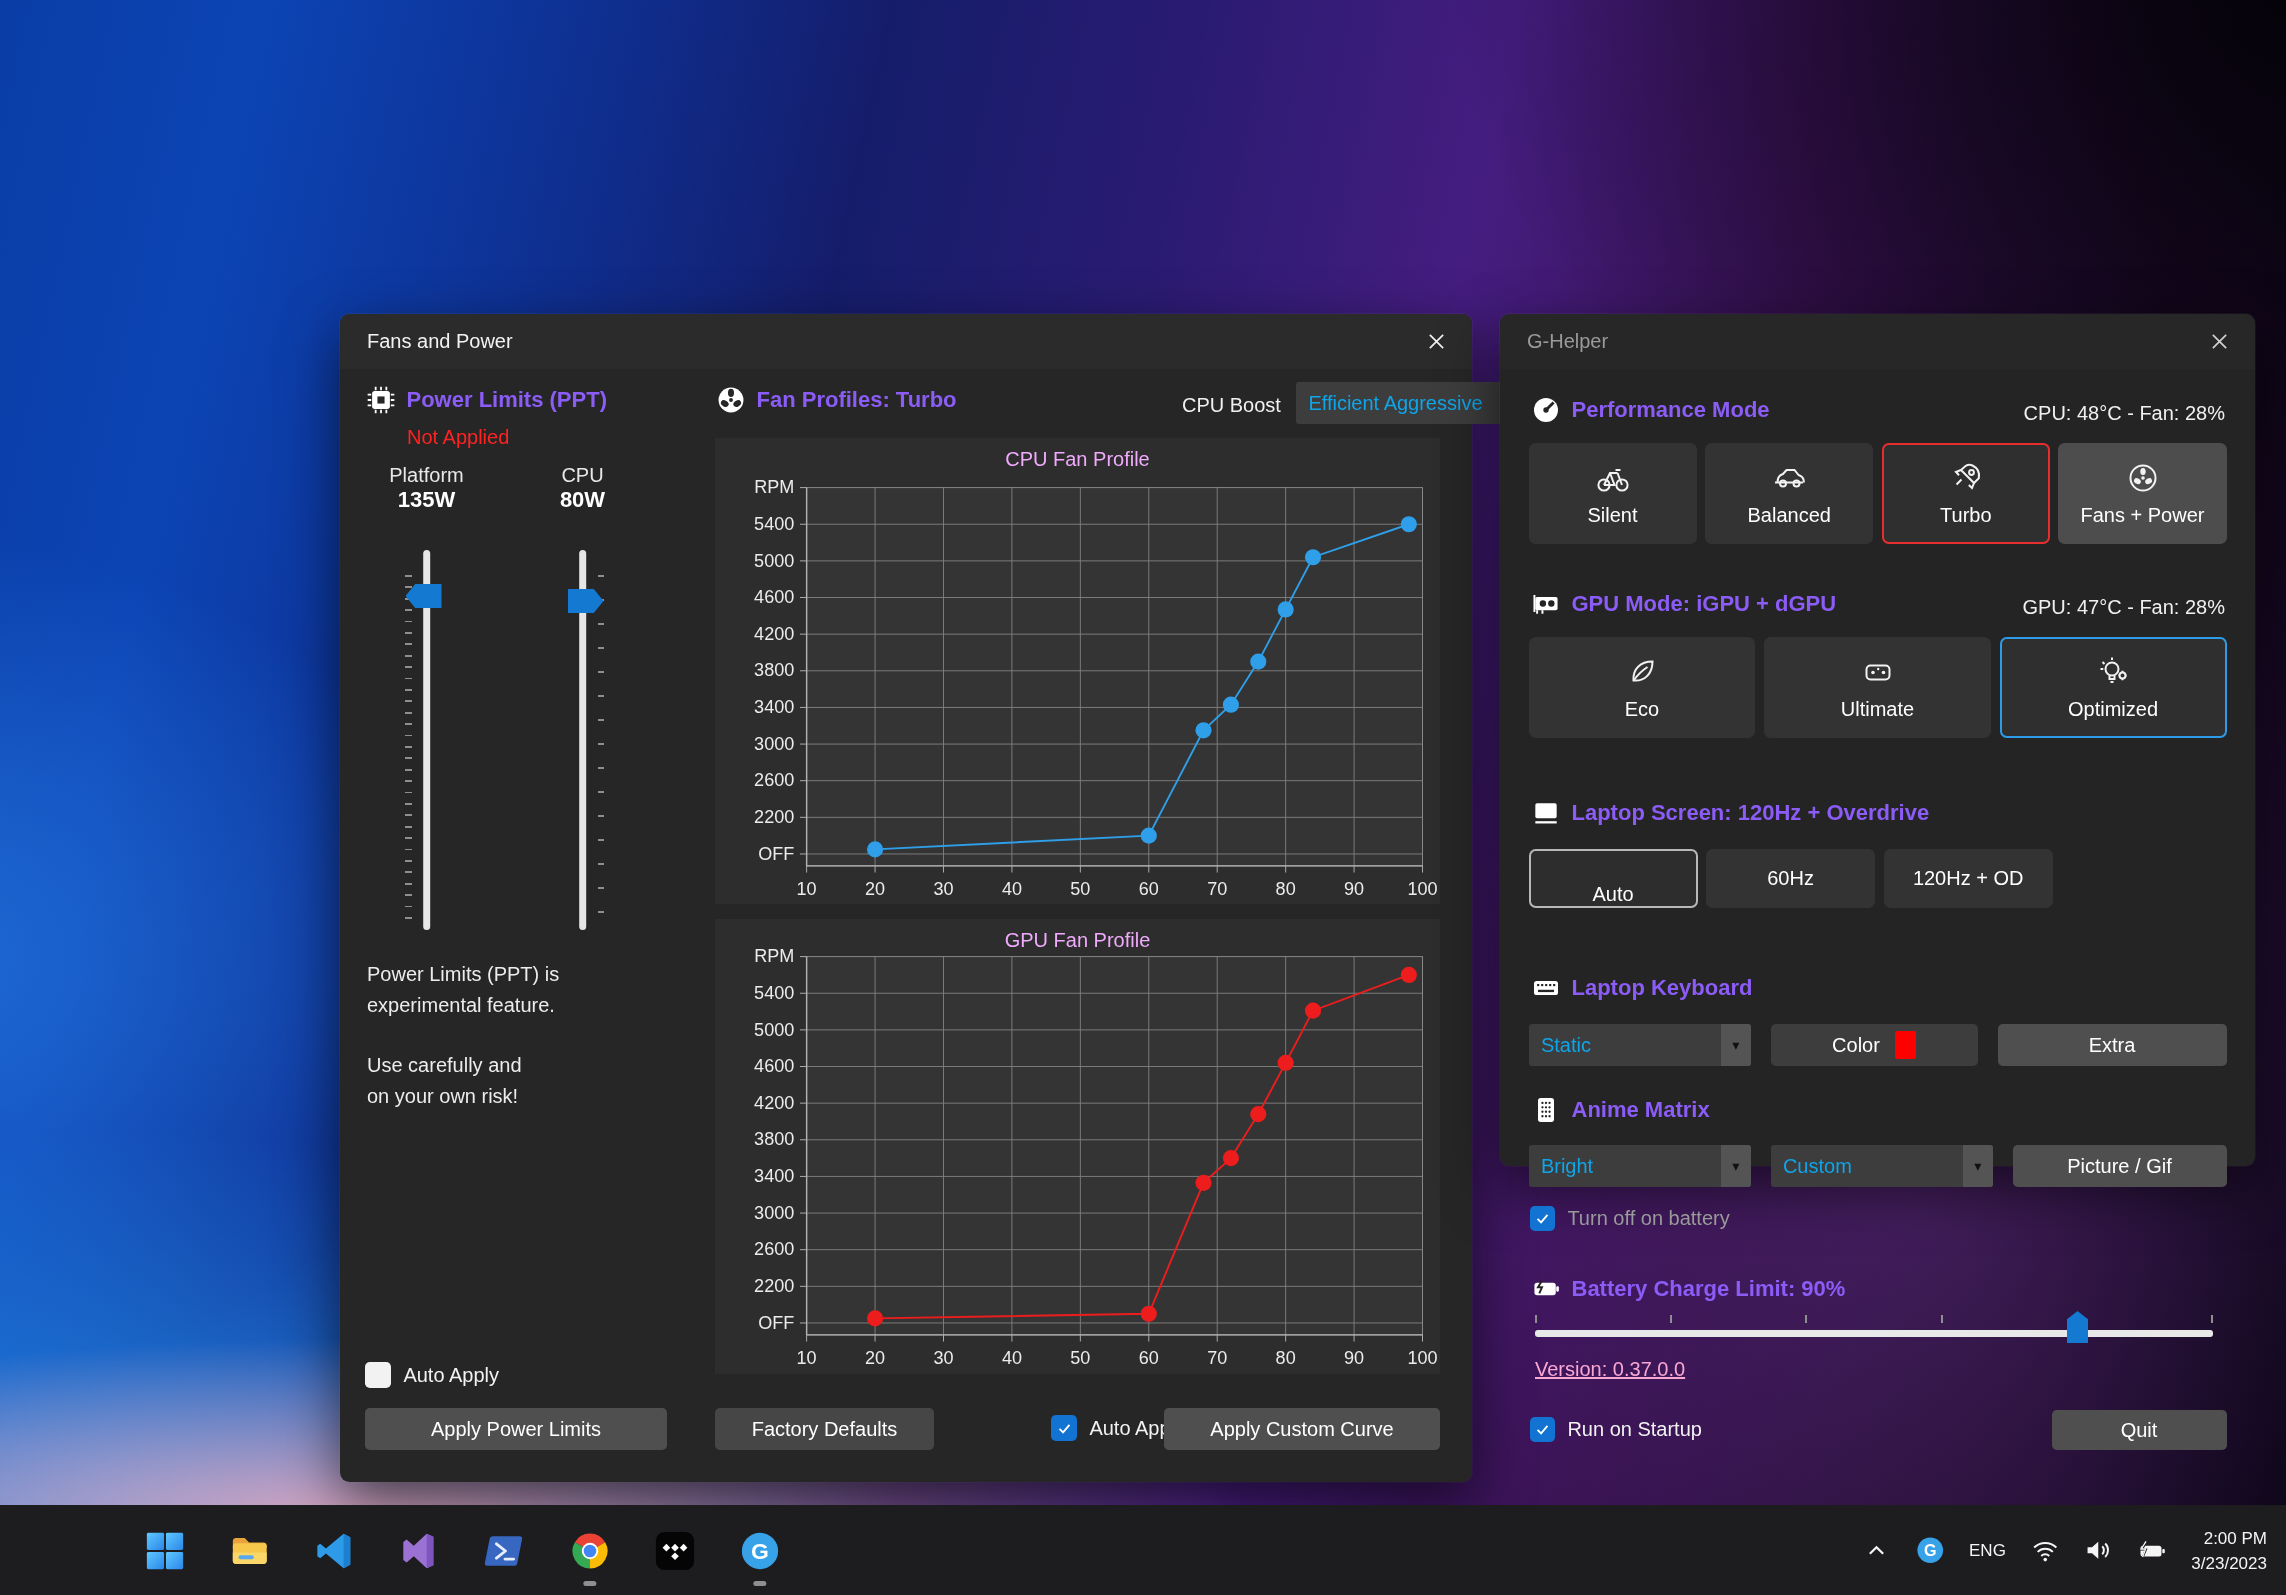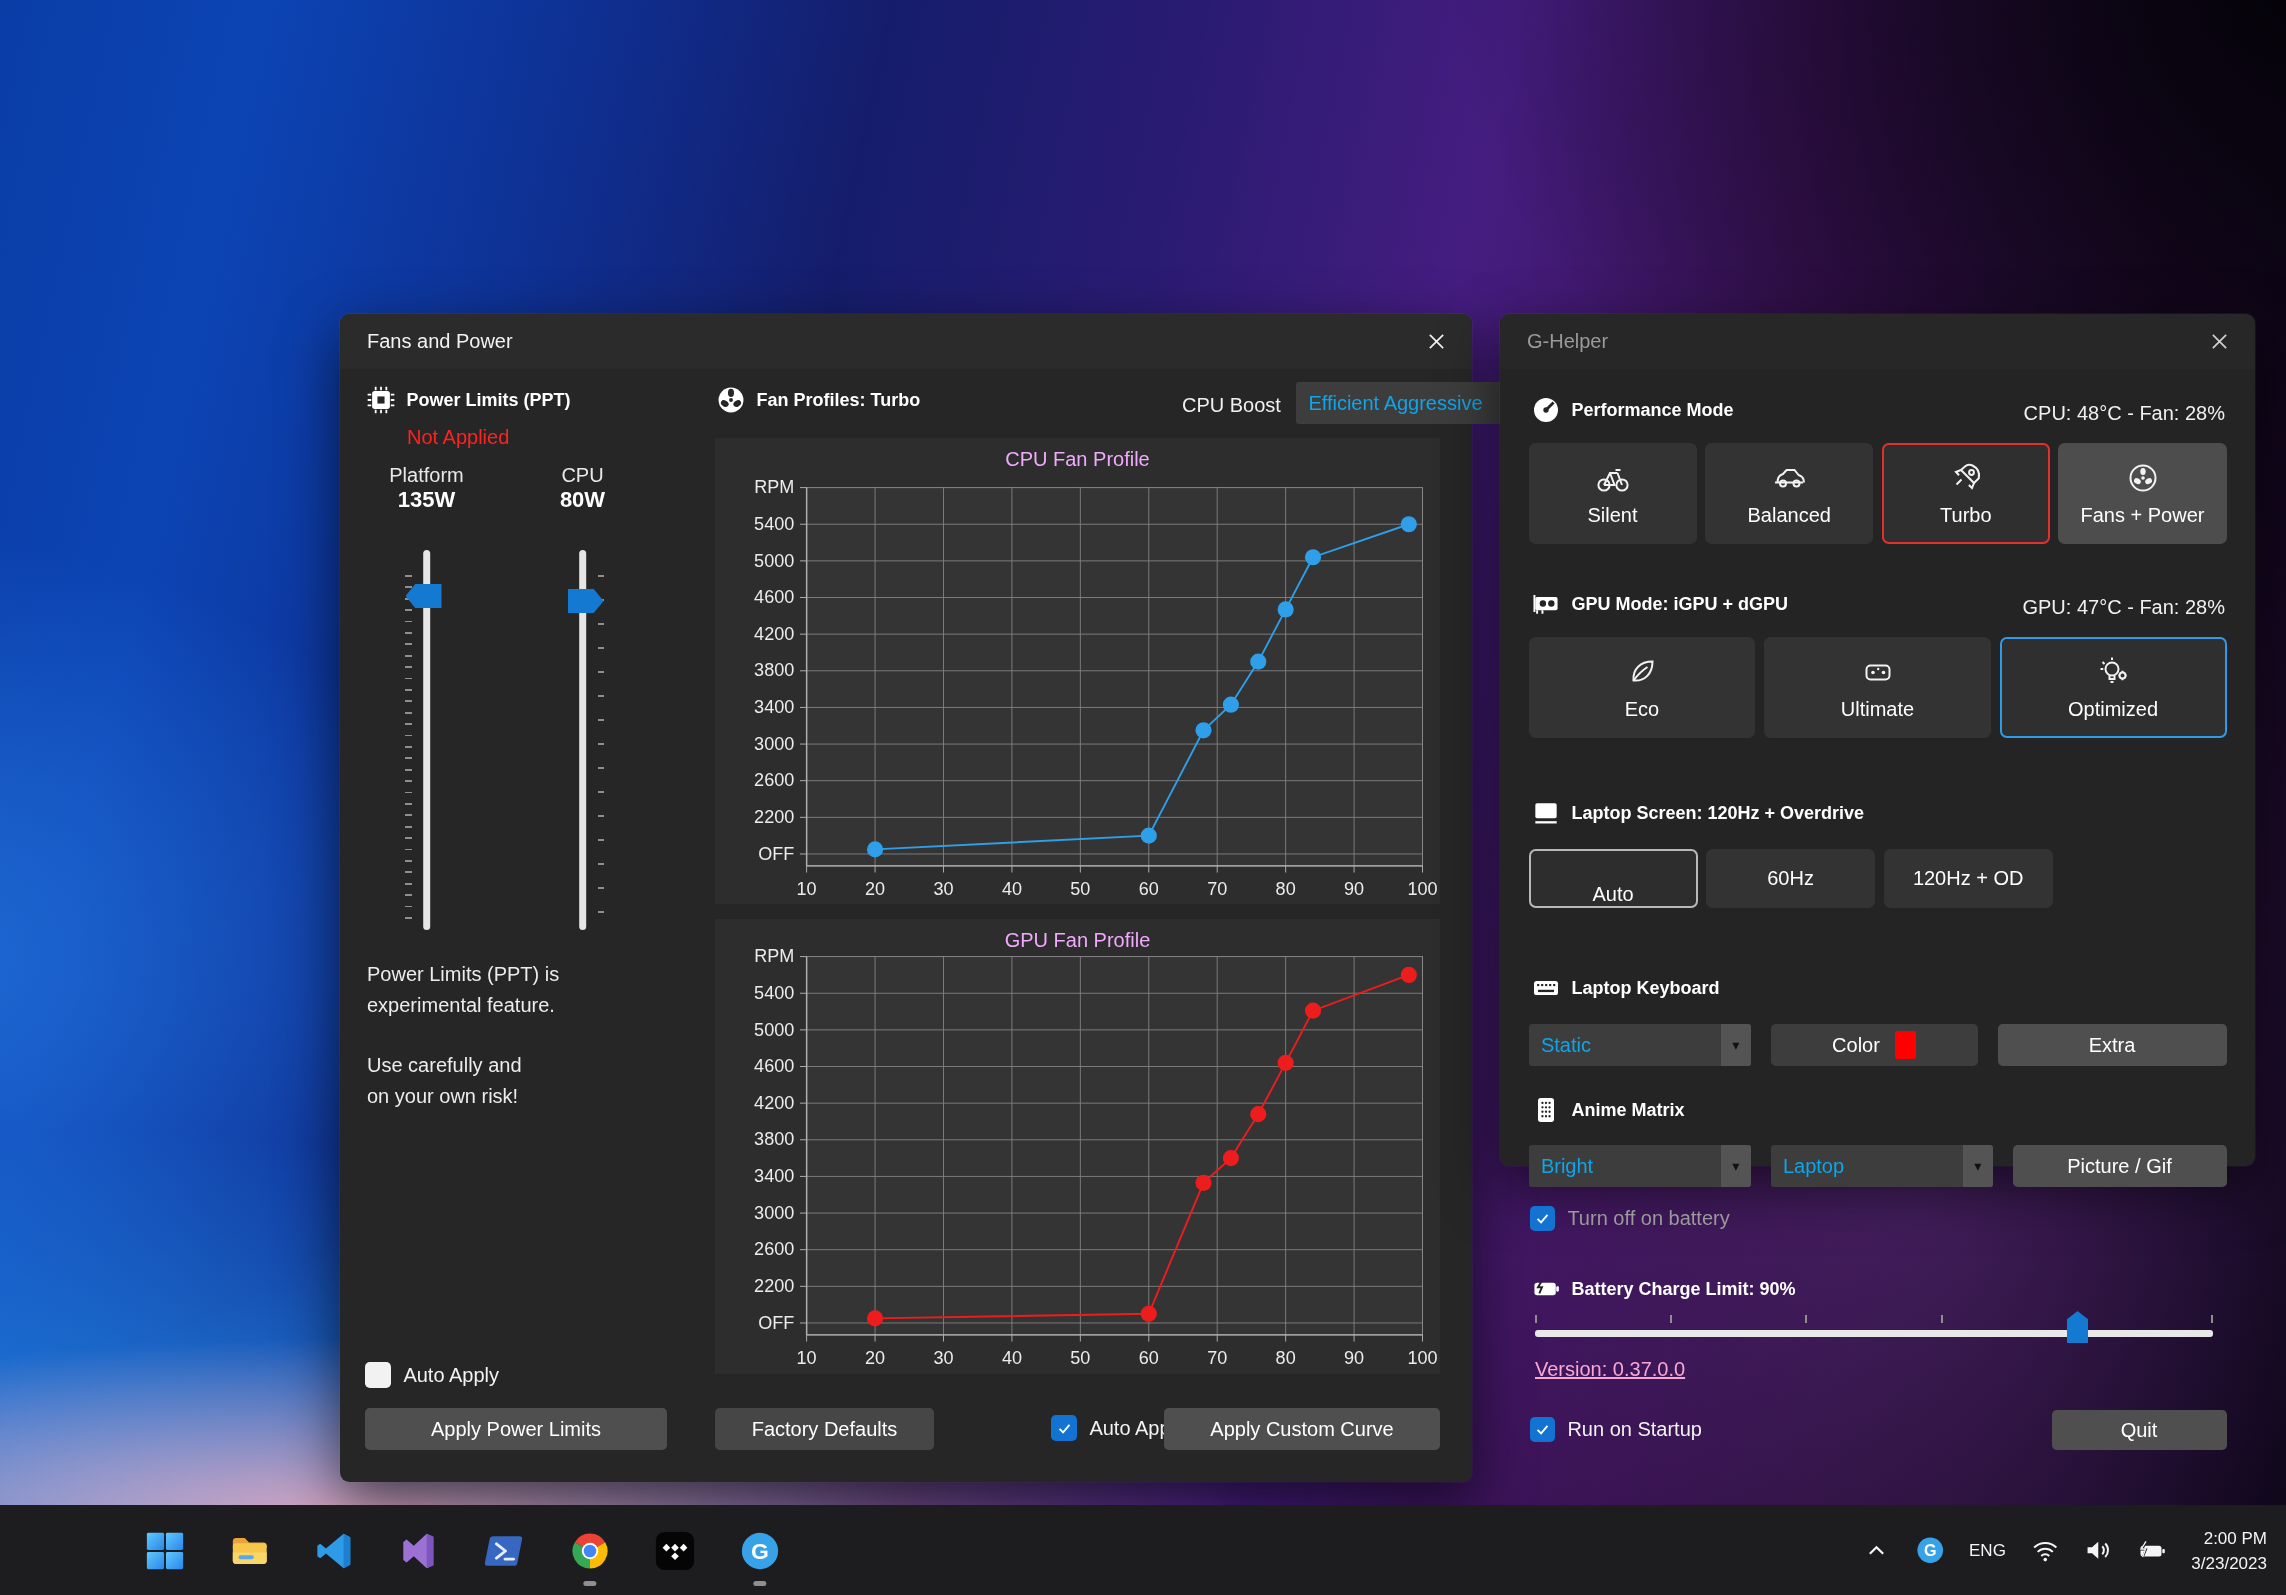--- a/index.html
+++ b/index.html
@@ -18,21 +18,21 @@
     box-shadow:0 21px 57px rgba(0,0,0,.6), 0 0 0 1px rgba(255,255,255,.05); }
   .titlebar { position:absolute; left:0; top:0; right:0; height:55px; background:#2b2b2b;
     border-radius:9.5px 9.5px 0 0; display:flex; align-items:center; padding:0 0 0 27px; }
   .titlebar .wtitle { font-size:20px; color:#f2f2f2; }
   .close-btn { position:absolute; right:7.6px; top:5.7px; width:55px; height:44px;
     display:flex; align-items:center; justify-content:center; border-radius:5.7px; }
   .close-btn svg { width:19px; height:19px; }
   
   .sec-icon { width:32px; height:32px; flex:0 0 auto; }
   .hdr-row { display:flex; align-items:center; gap:9.5px; }
-  .hdr-text { font-size:18px; font-weight:bold; color:#ffffff; }
+  .hdr-text { font-size:22px; font-weight:bold; color:#8b5cf6; }
   .red-status { font-size:20px; color:#ff2222; }
   .pl-val-label { font-size:20px; color:#e8e8e8; text-align:center; }
   .pl-val { font-size:22px; font-weight:bold; color:#ffffff; text-align:center; }
   .vslider { position:absolute; width:143px; height:380px; }
   .vtrack { position:absolute; left:50%; transform:translateX(-50%); width:7.6px; top:0; bottom:0;
     background:#e6e6e6; border-radius:3.8px; }
   .vticks { position:absolute; top:25px; bottom:7.6px; width:6.7px; }
   .vticks.dense { background:repeating-linear-gradient(to bottom,#8f8f8f 0 1.9px, transparent 1.9px 11.4px); }
   .vticks.sparse{ background:repeating-linear-gradient(to bottom,#8f8f8f 0 1.9px, transparent 1.9px 24px); }
   .vthumb { position:absolute; width:36px; height:24px; background:#1479d0; }
@@ -512,21 +512,21 @@
         </g>
       </svg>
       <span class="hdr-text">Anime Matrix</span>
     </div>
     <div class="gh-row" style="top:831px; height:42px;">
       <div class="dropdown" style="flex:0 0 222px;">
         <span class="dd-val">Bright</span>
         <span class="dd-btn">▾</span>
       </div>
       <div class="dropdown" style="flex:0 0 222px;">
-        <span class="dd-val">Laptop</span>
+        <span class="dd-val">Custom</span>
         <span class="dd-btn">▾</span>
       </div>
       <div class="btn" style="flex:1;">Picture / Gif</div>
     </div>
     <div class="cb-row" style="position:absolute; left:30px; top:892px;">
       <div class="checkbox checked" style="width:25px;height:25px;">
         <svg viewBox="0 0 24 24">
             <path d="M5 12.5 l5 5 L19 7" stroke="#fff" stroke-width="2.6" fill="none"></path>
           </svg>
       </div>

